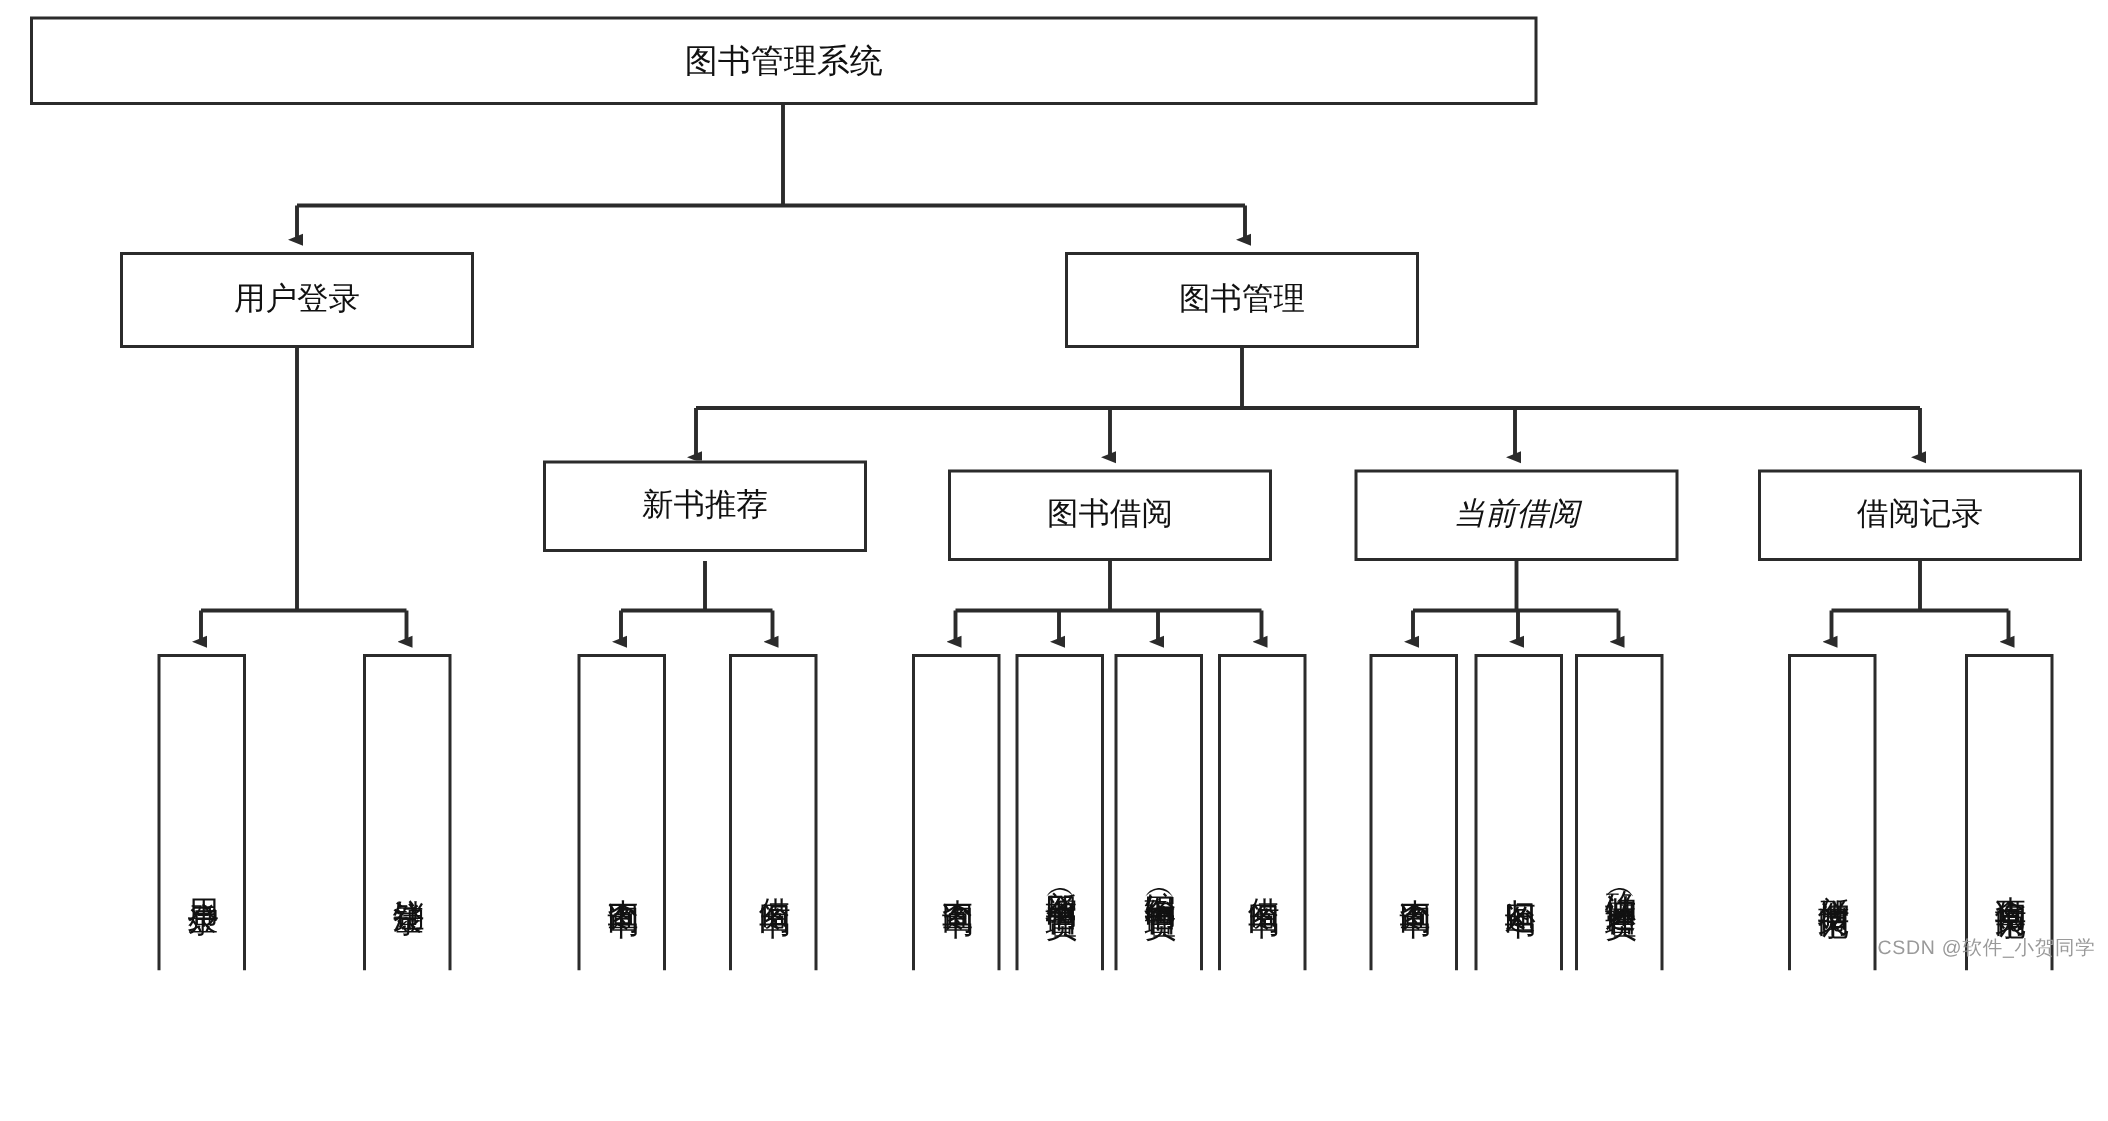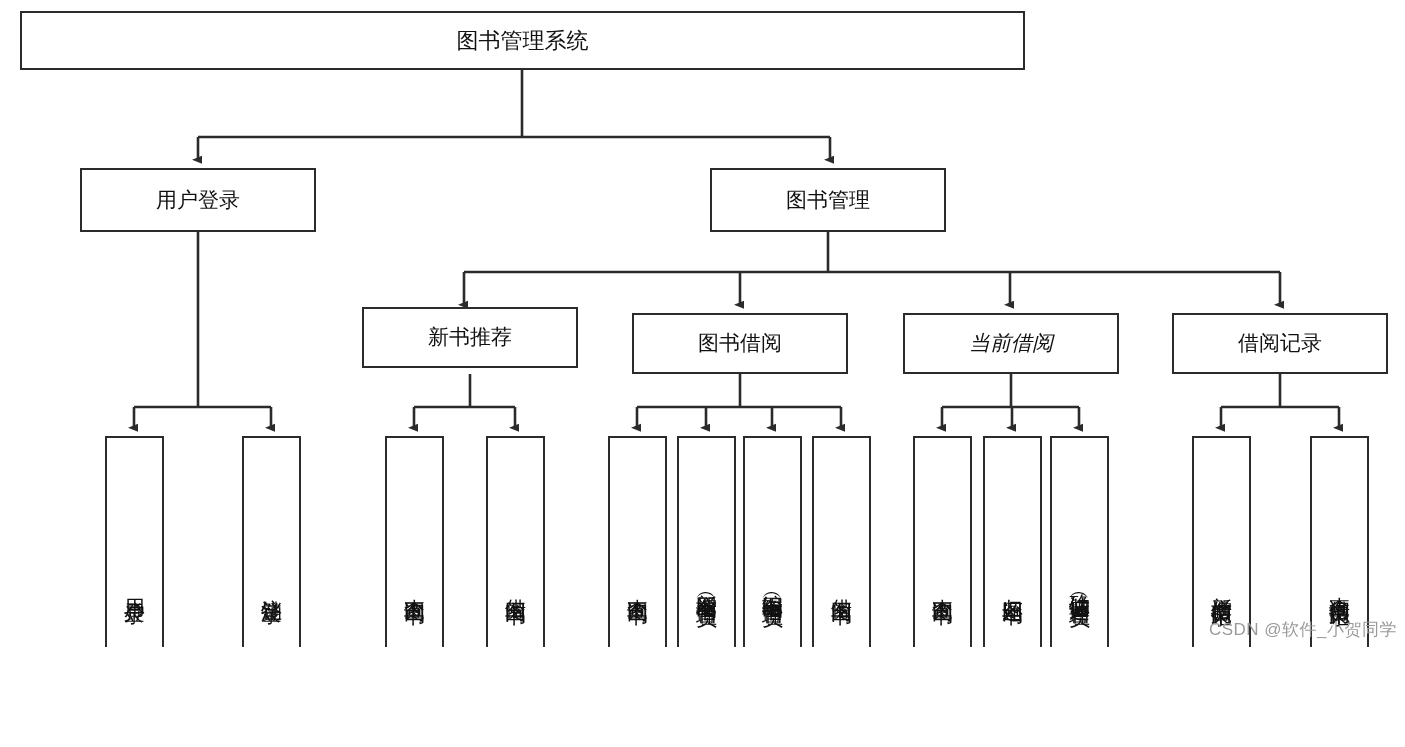--- a/index.html
+++ b/index.html
@@ -47,21 +47,21 @@
     line-height:1.05;
   }
   .leaf-label{
     display:block;
     white-space:nowrap;
   }
   #watermark{
     position:absolute;
     right:8px;
     bottom:6px;
-    font-size:17px;
+    font-size:13px;
     color:#9a9a9a;
     letter-spacing:0.5px;
     white-space:nowrap;
     pointer-events:none;
   }
 </style>
 </head>
 <body>
 
 <div id="canvas">

